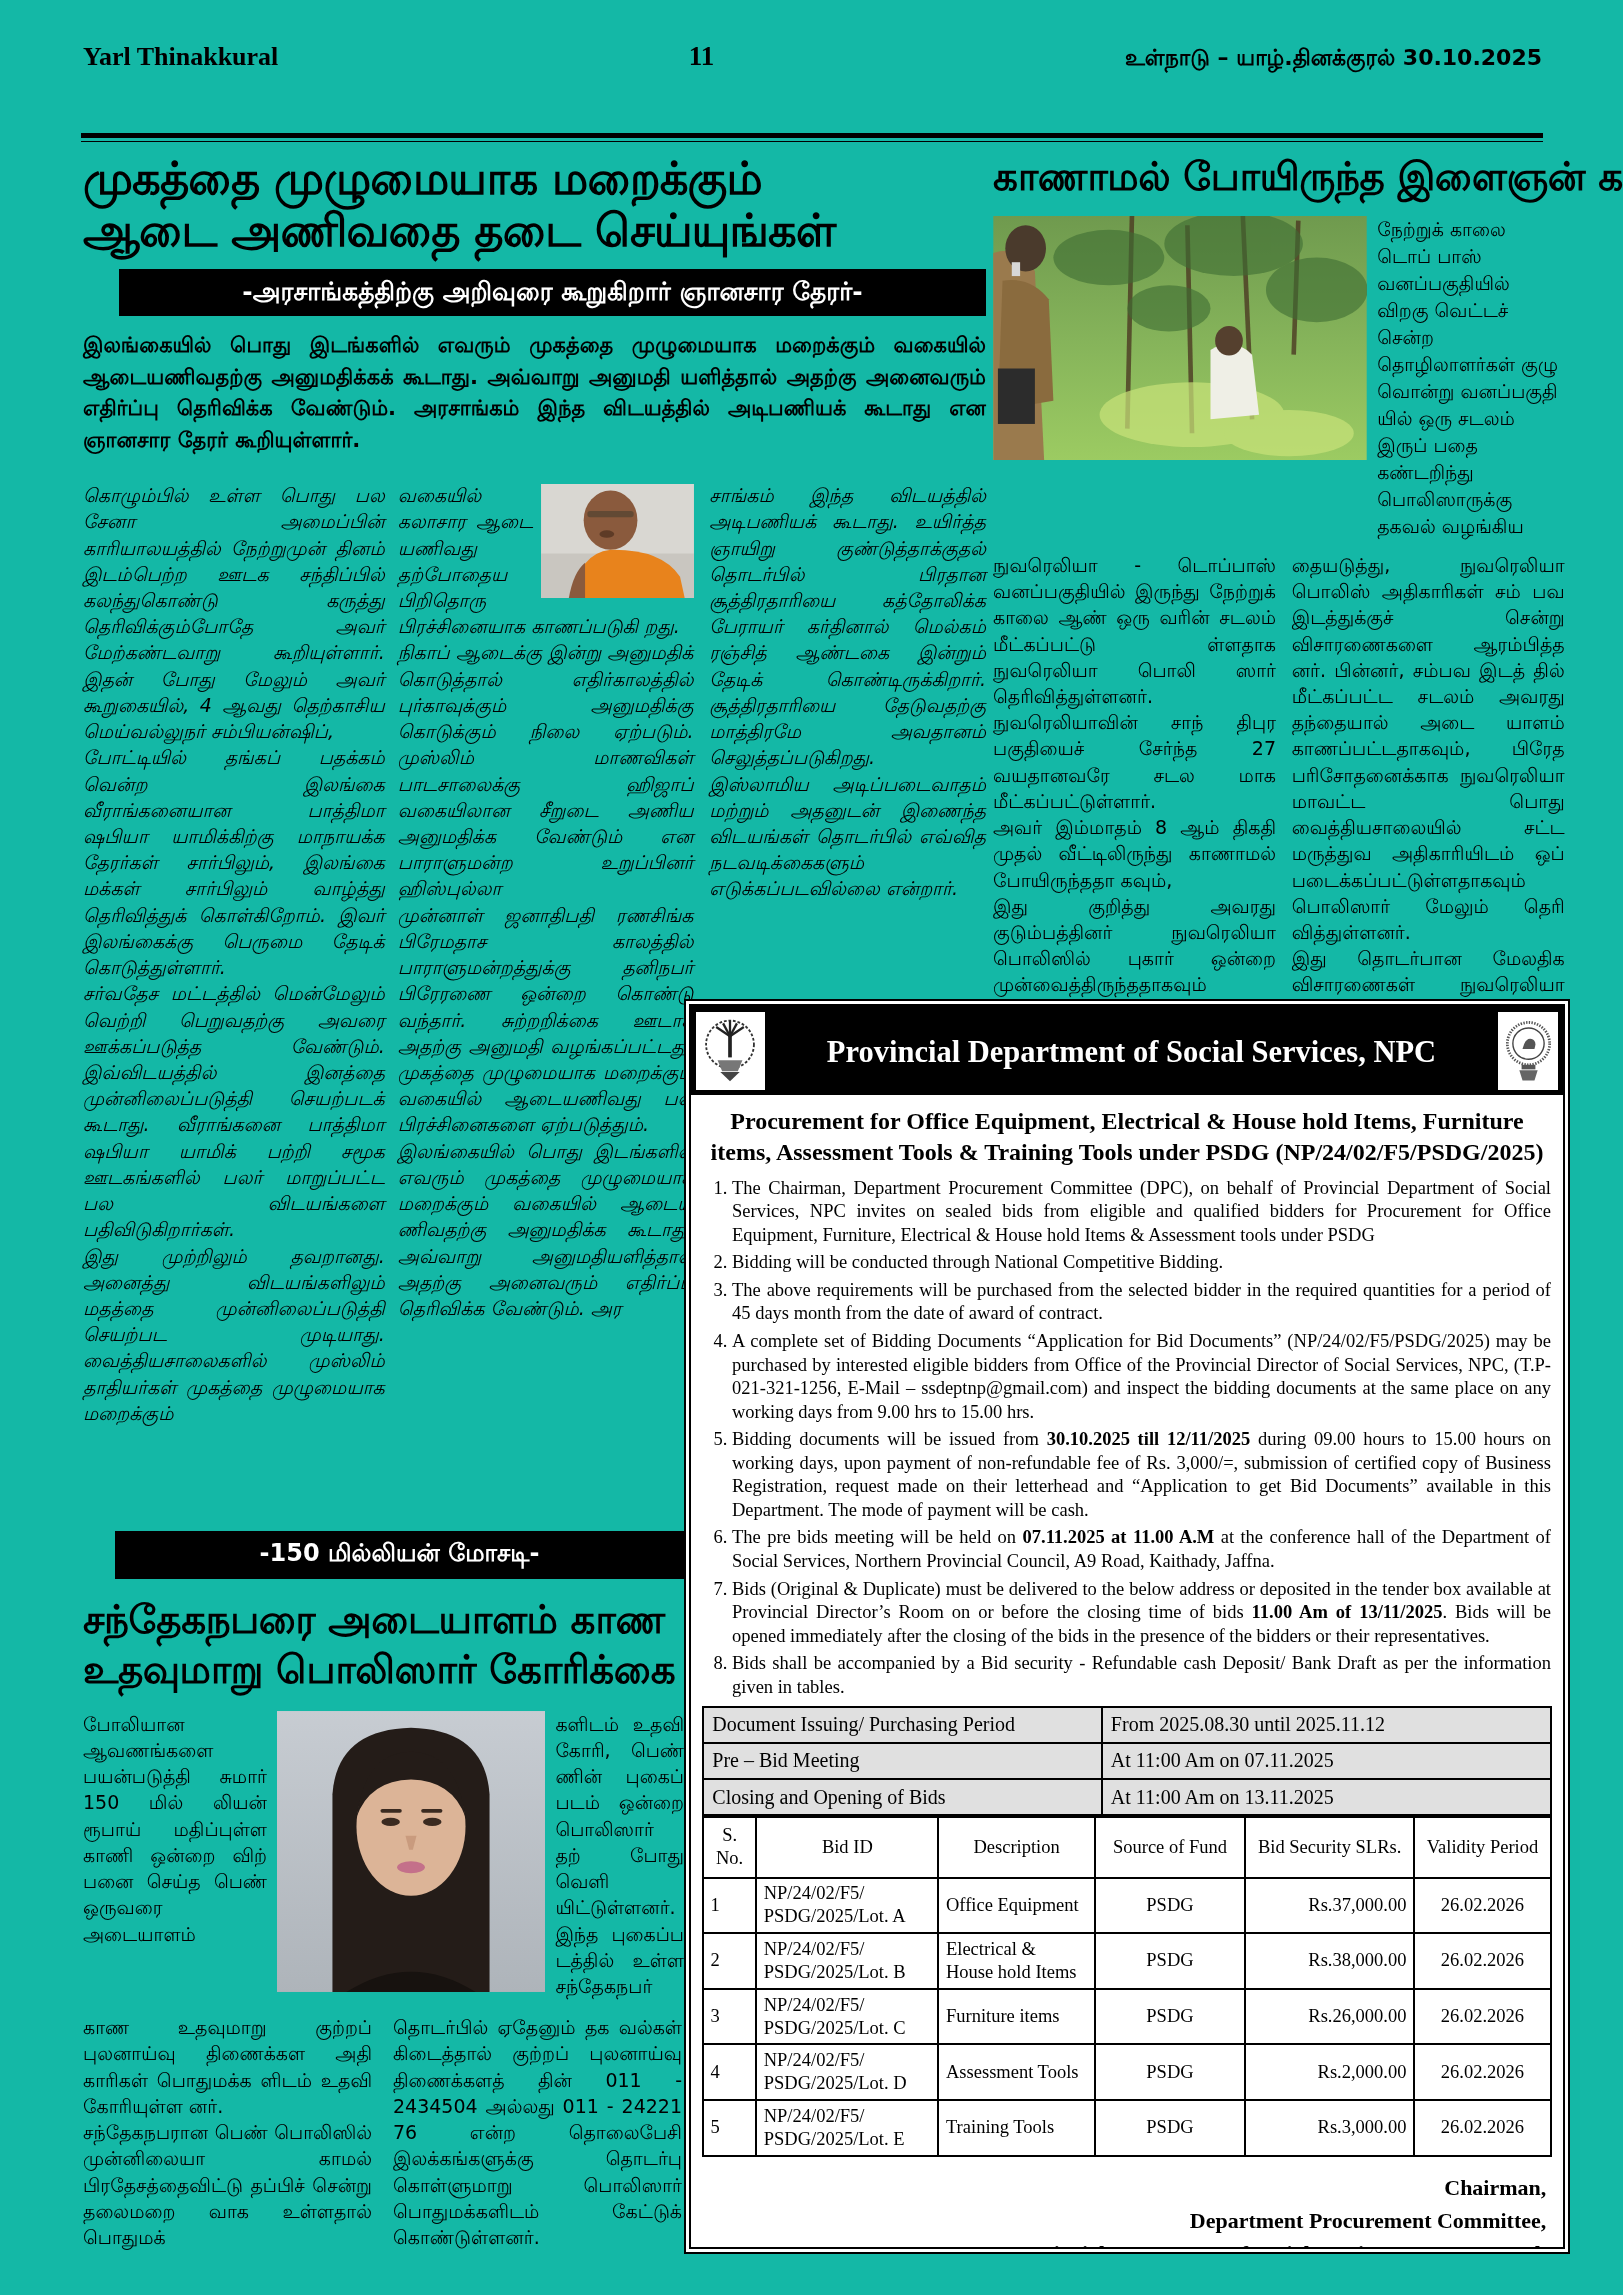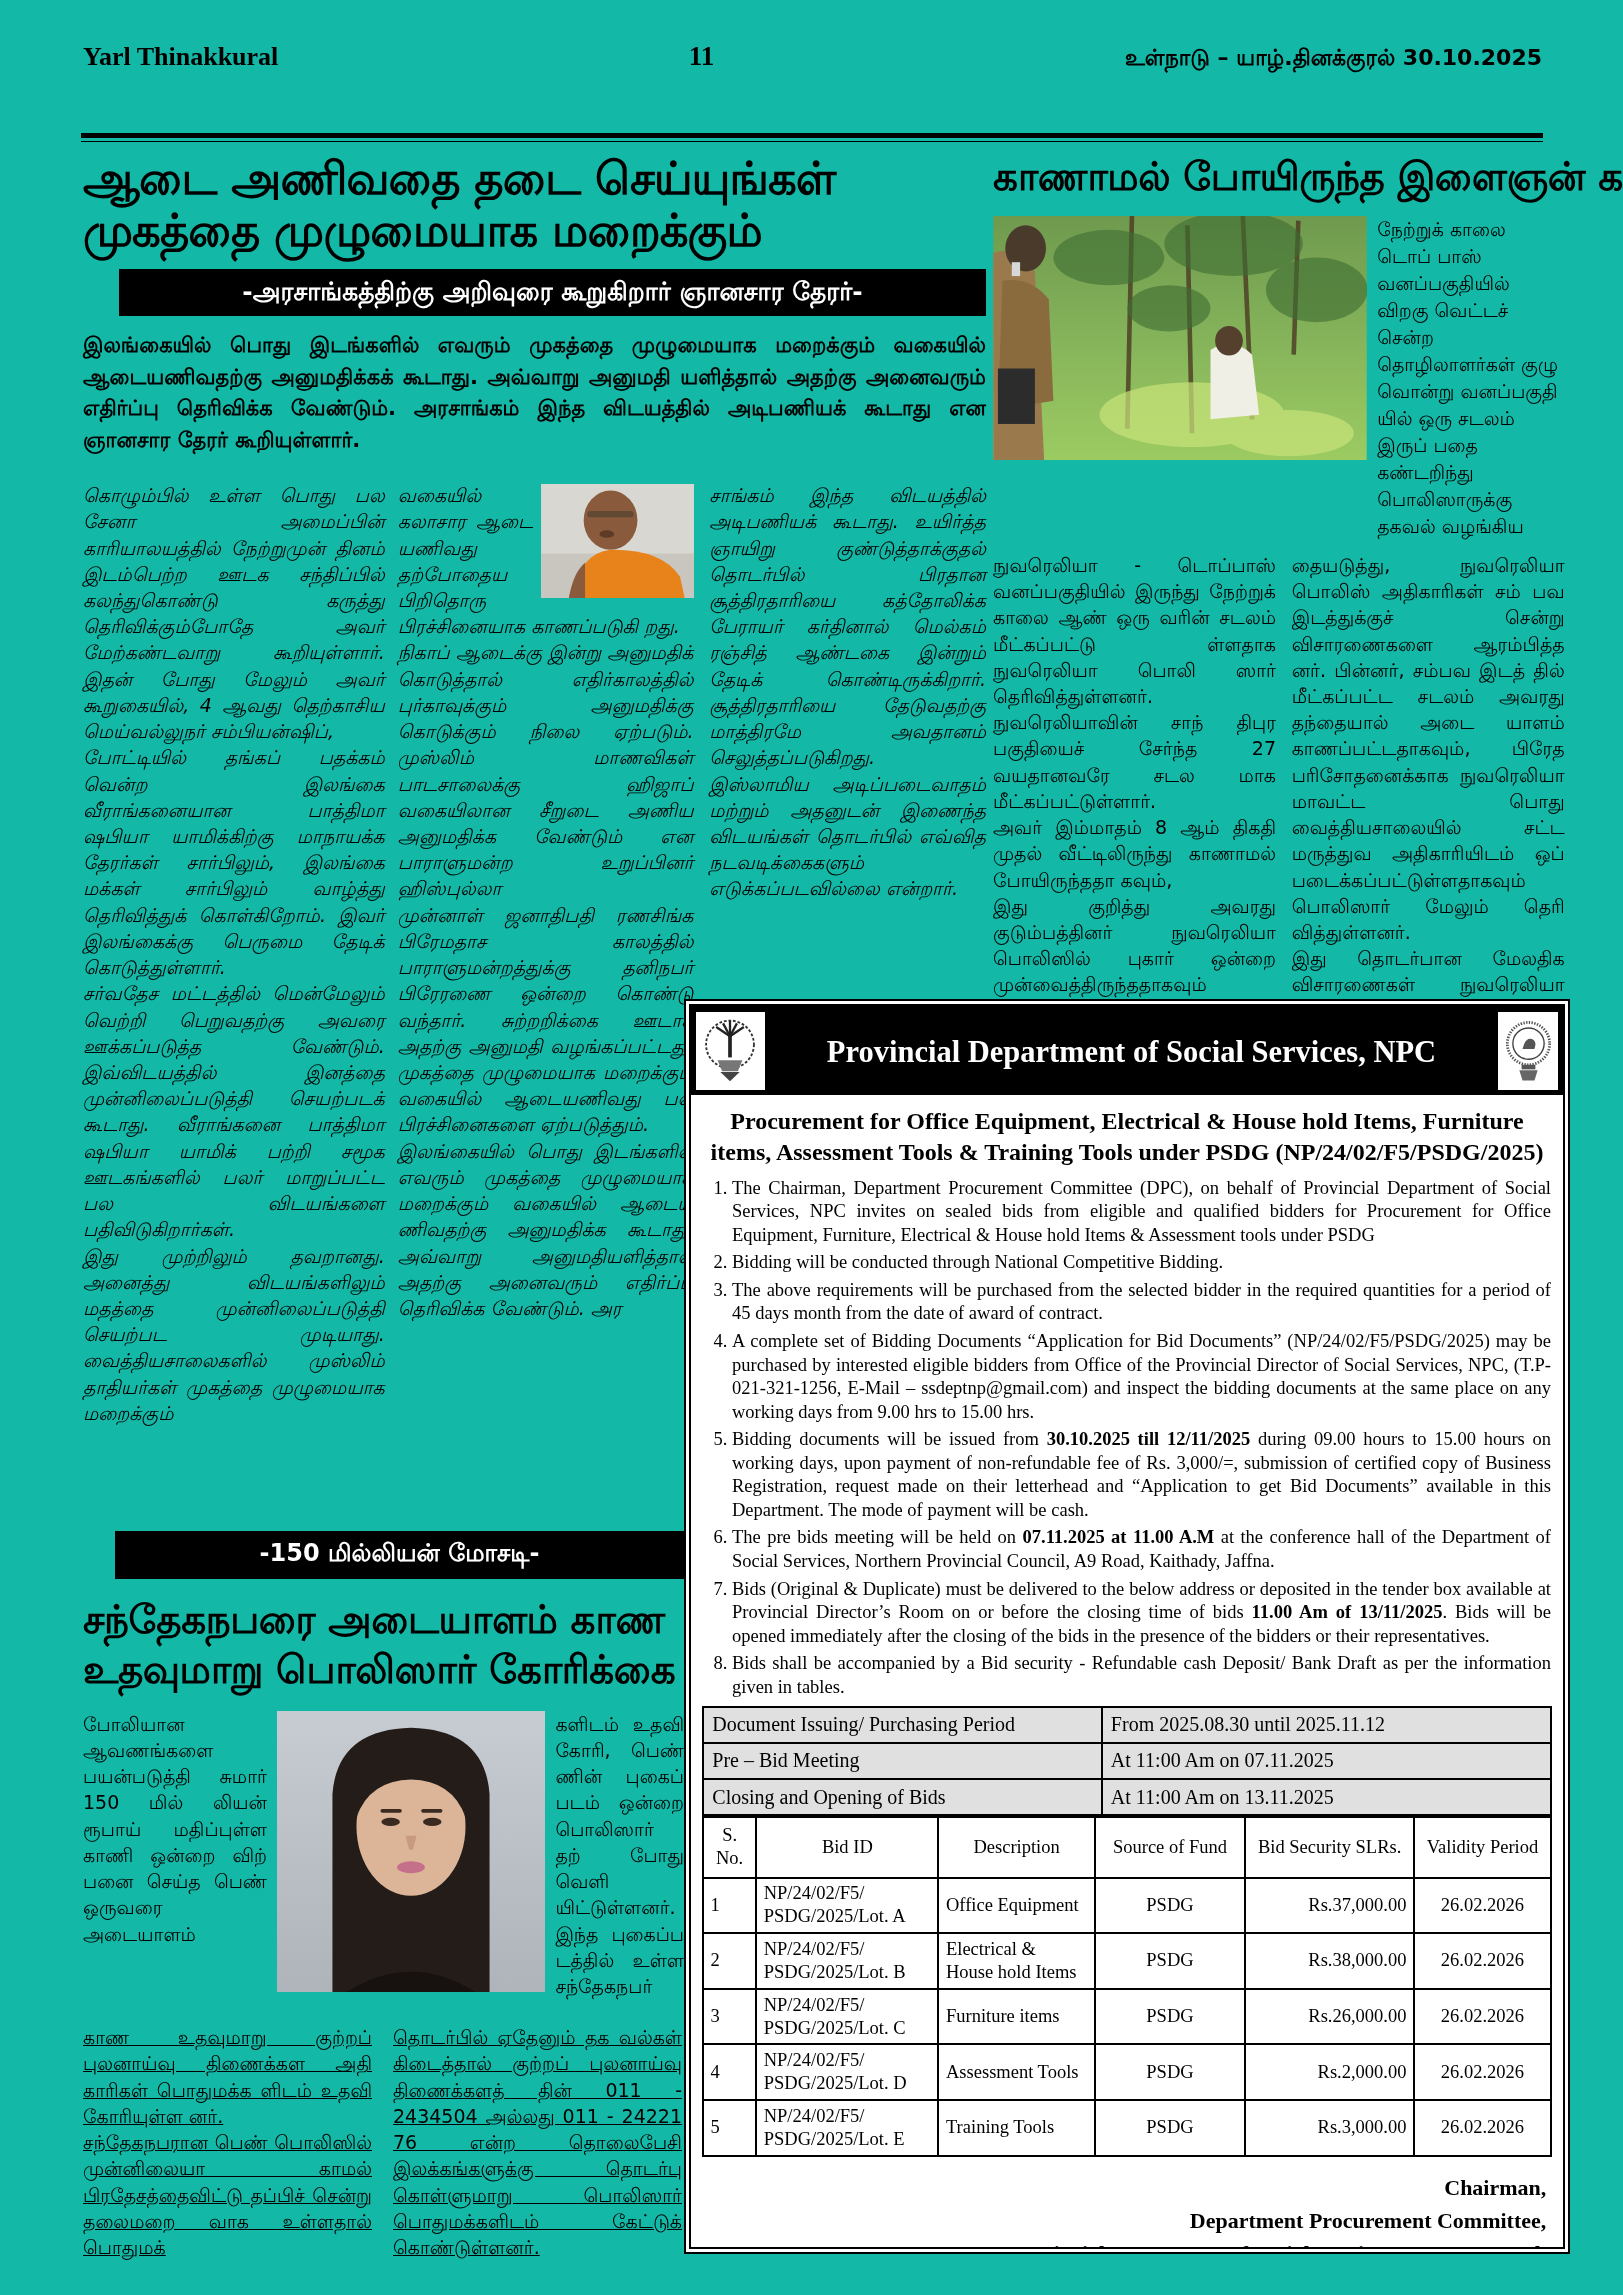--- a/index.html
+++ b/index.html
@@ -67,40 +67,40 @@
   .ifb-sign{margin:14px 16.7px 0 0;text-align:right;font-size:22px;font-weight:700;line-height:1.5;padding-left:8px;}
   
   .fraud-article{position:absolute;left:83px;top:1531px;width:601px;}
   .kicker2{margin:0 0 0 32px;background:#000;color:#fff;text-align:center;
            font-size:24px;font-weight:700;padding:8.3px 3.7px;}
   .fraud-headline{margin-top:16.7px;font-size:39px;font-weight:800;line-height:1.28;letter-spacing:-0.5px;white-space:pre-line;}
   .fa-row1{display:flex;margin-top:15.7px;}
   .fa-left{width:184px;margin-right:10.2px;}
   .woman-photo{width:268px;height:281px;flex:0 0 auto;}
   .fa-right{flex:1;margin-left:10.2px;}
-  .fa-row2{display:flex;margin-top:25px;text-decoration:underline;}
+  .fa-row2{display:flex;margin-top:15px;}
   .fa-c1{width:289px;margin-right:21px;}
   .fa-c2{width:289px;}
   svg{display:block;}
 </style>
 </head>
 <body>
 
 <div class="page">
 
   <div class="masthead">
     <span class="mast-left">Yarl Thinakkural</span>
     <span class="mast-center">11</span>
     <span class="mast-right">உள்நாடு  –  யாழ்.தினக்குரல் 30.10.2025</span>
   </div>
   <div class="head-rule"></div>
 
   <section class="main-article">
+    <div class="main-headline">முகத்தை முழுமையாக மறைக்கும்</div>
     <div class="main-headline">ஆடை அணிவதை தடை செய்யுங்கள்</div>
-    <div class="main-headline">முகத்தை முழுமையாக மறைக்கும்</div>
     <div class="kicker">-அரசாங்கத்திற்கு அறிவுரை கூறுகிறார் ஞானசார தேரர்-</div>
     <p class="lead">இலங்கையில் பொது இடங்களில் எவரும் முகத்தை முழுமையாக மறைக்கும் வகையில் ஆடையணிவதற்கு அனுமதிக்கக் கூடாது. அவ்வாறு அனுமதி யளித்தால் அதற்கு அனைவரும் எதிர்ப்பு தெரிவிக்க வேண்டும். அரசாங்கம் இந்த விடயத்தில் அடிபணியக் கூடாது என ஞானசார தேரர் கூறியுள்ளார்.</p>
     <div class="main-cols">
       <div class="mcol1 tam-body prelines">கொழும்பில் உள்ள பொது பல சேனா அமைப்பின் காரியாலயத்தில் நேற்றுமுன் தினம் இடம்பெற்ற ஊடக சந்திப்பில் கலந்துகொண்டு கருத்து தெரிவிக்கும்போதே அவர் மேற்கண்டவாறு கூறியுள்ளார். இதன் போது மேலும் அவர் கூறுகையில், 4 ஆவது தெற்காசிய மெய்வல்லுநர் சம்பியன்ஷிப்,
 போட்டியில் தங்கப் பதக்கம் வென்ற இலங்கை வீராங்கனையான பாத்திமா ஷபியா யாமிக்கிற்கு மாநாயக்க தேரர்கள் சார்பிலும், இலங்கை மக்கள் சார்பிலும் வாழ்த்து தெரிவித்துக் கொள்கிறோம். இவர் இலங்கைக்கு பெருமை தேடிக் கொடுத்துள்ளார்.
 சர்வதேச மட்டத்தில் மென்மேலும் வெற்றி பெறுவதற்கு அவரை ஊக்கப்படுத்த வேண்டும். இவ்விடயத்தில் இனத்தை முன்னிலைப்படுத்தி செயற்படக் கூடாது. வீராங்கனை பாத்திமா ஷபியா யாமிக் பற்றி சமூக ஊடகங்களில் பலர் மாறுப்பட்ட பல விடயங்களை பதிவிடுகிறார்கள்.
 இது முற்றிலும் தவறானது. அனைத்து விடயங்களிலும் மதத்தை முன்னிலைப்படுத்தி செயற்பட முடியாது. வைத்தியசாலைகளில் முஸ்லிம் தாதியர்கள் முகத்தை முழுமையாக மறைக்கும்</div>
       <div class="mcol2 tam-body">
         <span class="monk-photo">
           <svg width="153" height="114" viewBox="0 0 330 246" xmlns="http://www.w3.org/2000/svg">

